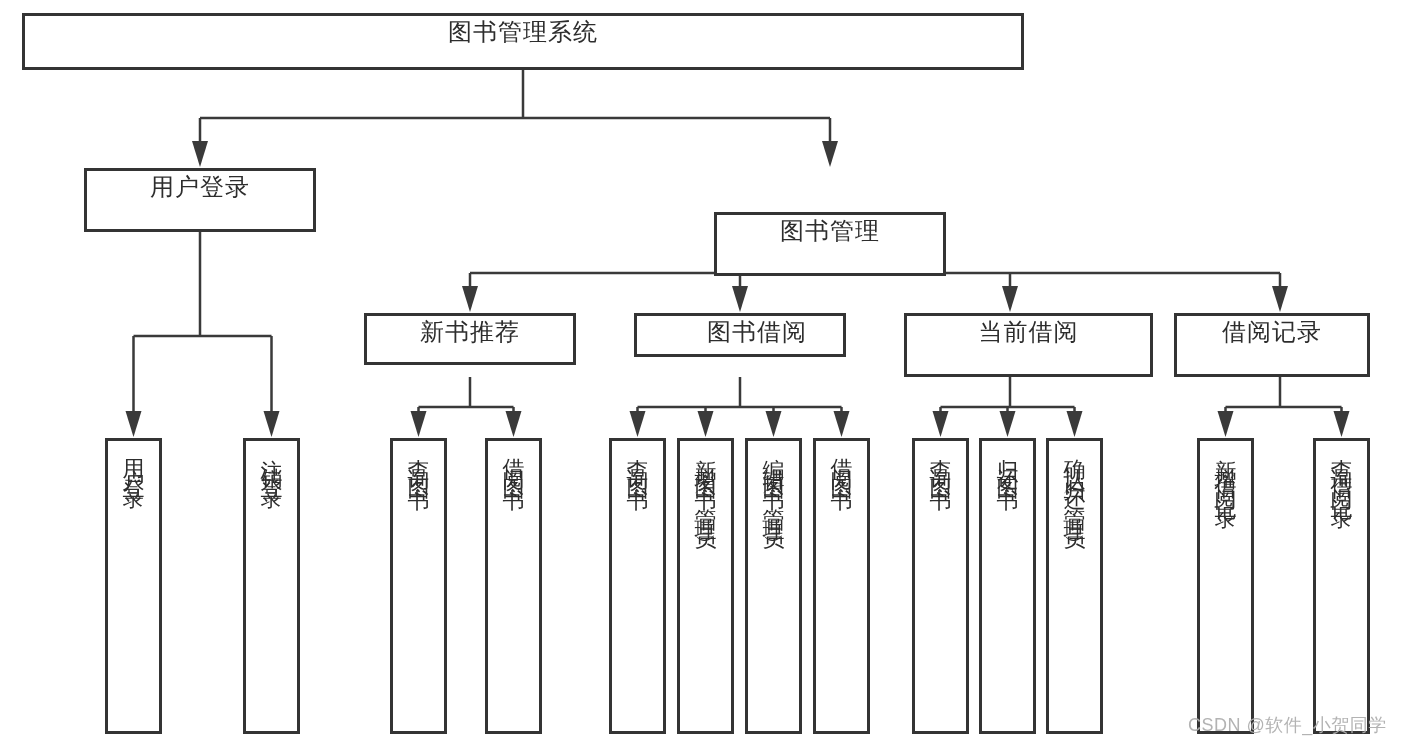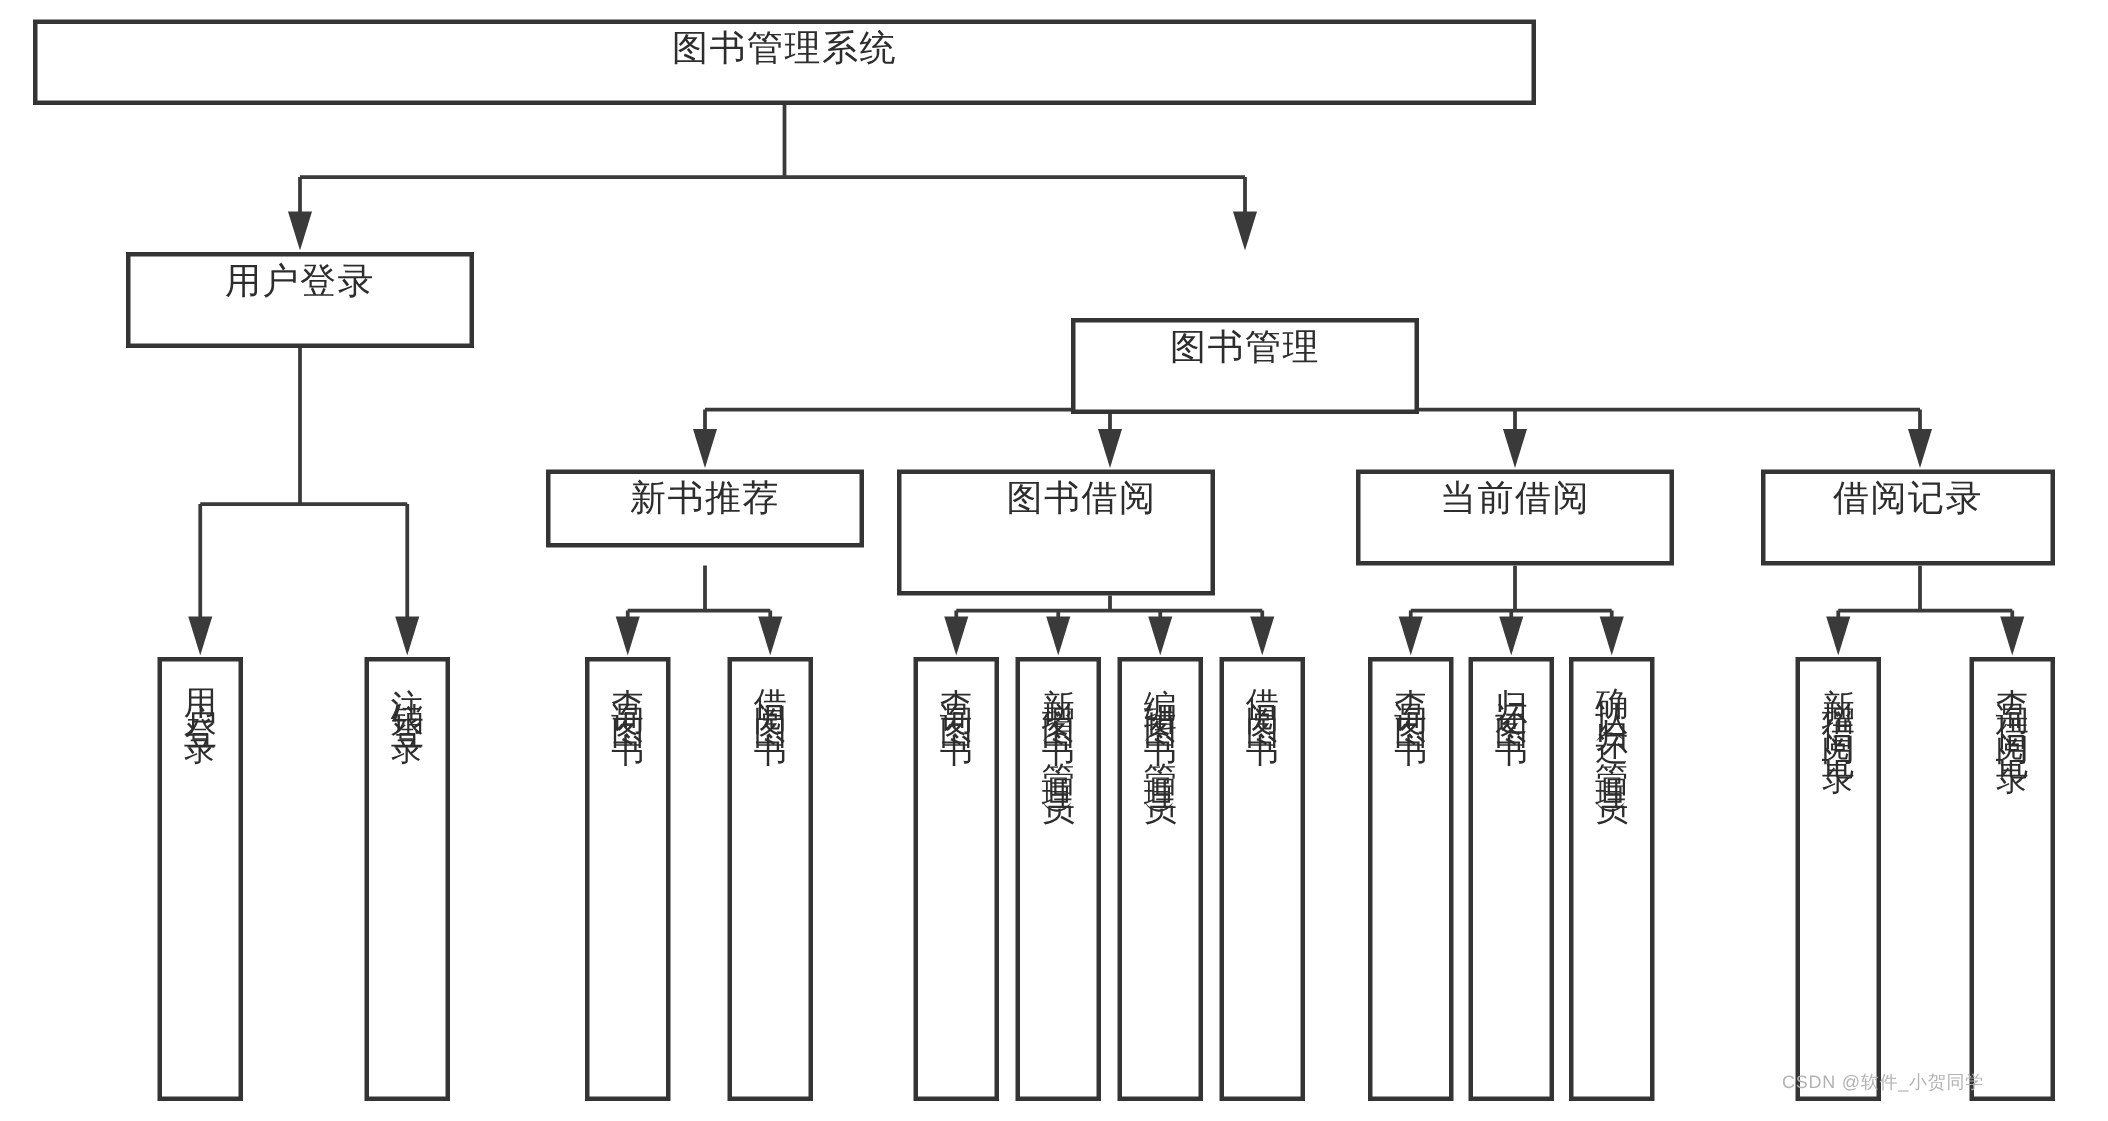--- a/index.html
+++ b/index.html
@@ -51,21 +51,21 @@
     font-size: 22px;
     color: #2d2d2d;
     letter-spacing: 10px;
     margin-bottom: -10px;
     white-space: nowrap;
   }
   .watermark {
     position: absolute;
     left: 1188px;
     top: 713px;
-    font-size: 12px;
+    font-size: 18px;
     color: rgba(175, 175, 175, 0.95);
     letter-spacing: 0.5px;
     white-space: nowrap;
     z-index: 10;
   }
 </style>
 </head>
 <body>
 
 <div class="canvas">
@@ -120,24 +120,24 @@
   <div class="box" style="left:84px; top:168px; width:232px; height:64px;">
     <span class="h-label">用户登录</span>
   </div>
   <div class="box" style="left:714px; top:168px; width:232px; height:64px;margin-top:44px;">
     <span class="h-label">图书管理</span>
   </div>
 
   <div class="box" style="left:364px; top:313px; width:212px; height:52px;">
     <span class="h-label">新书推荐</span>
   </div>
-  <div class="box" style="left:598px; top:313px; width:212px; height:84px;padding-left:34px;">
+  <div class="box" style="left:634px; top:313px; width:212px; height:44px;padding-left:34px;">
     <span class="h-label">图书借阅</span>
   </div>
-  <div class="box" style="left:904px; top:313px; width:212px; height:64px;">
+  <div class="box" style="left:904px; top:313px; width:249px; height:64px;">
     <span class="h-label">当前借阅</span>
   </div>
   <div class="box" style="left:1174px; top:313px; width:196px; height:64px;">
     <span class="h-label">借阅记录</span>
   </div>
 
   <div class="box" style="left:105px; top:438px; width:57px; height:296px;">
     <span class="v-label">用户登录</span>
   </div>
   <div class="box" style="left:243px; top:438px; width:57px; height:296px;">

